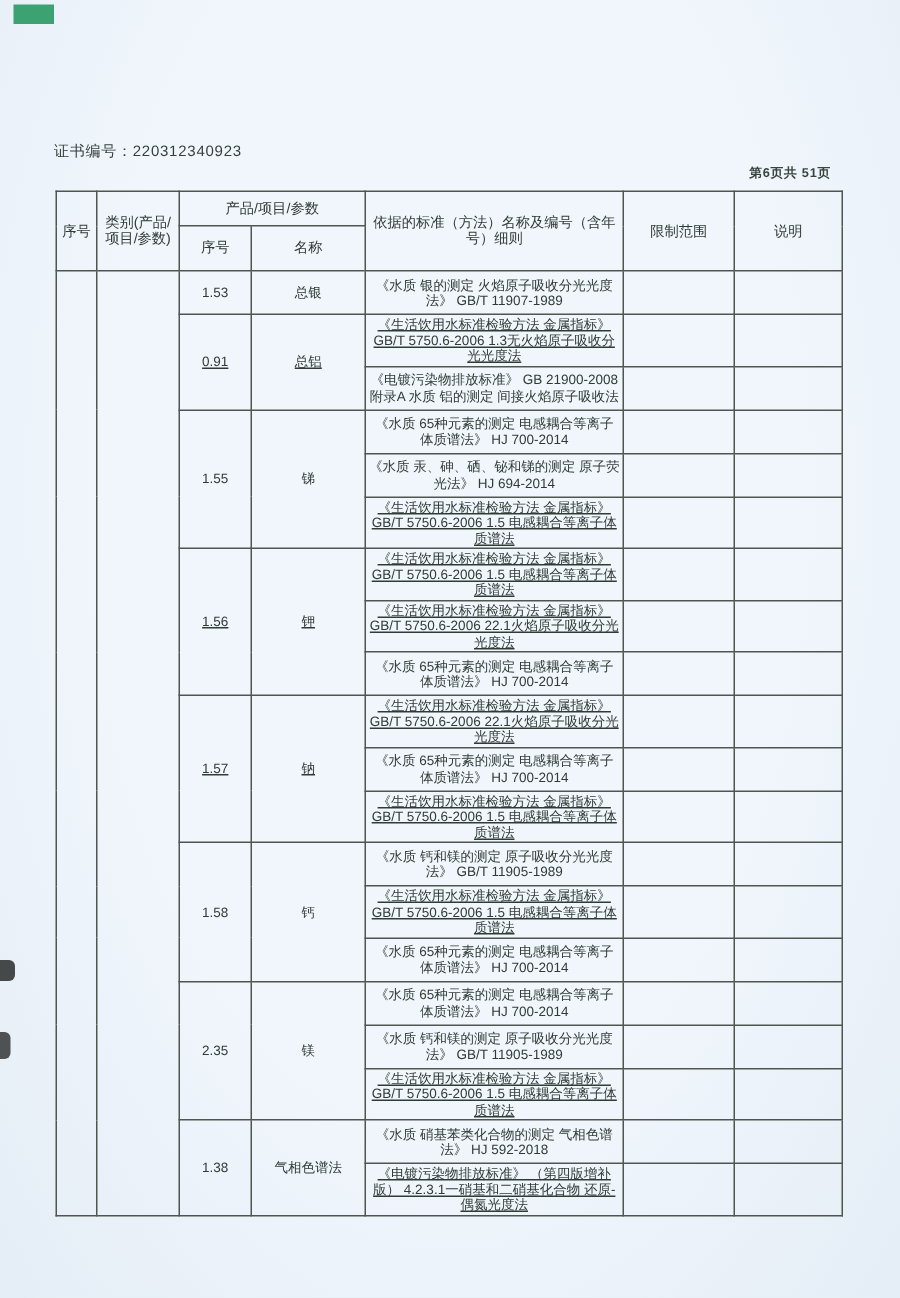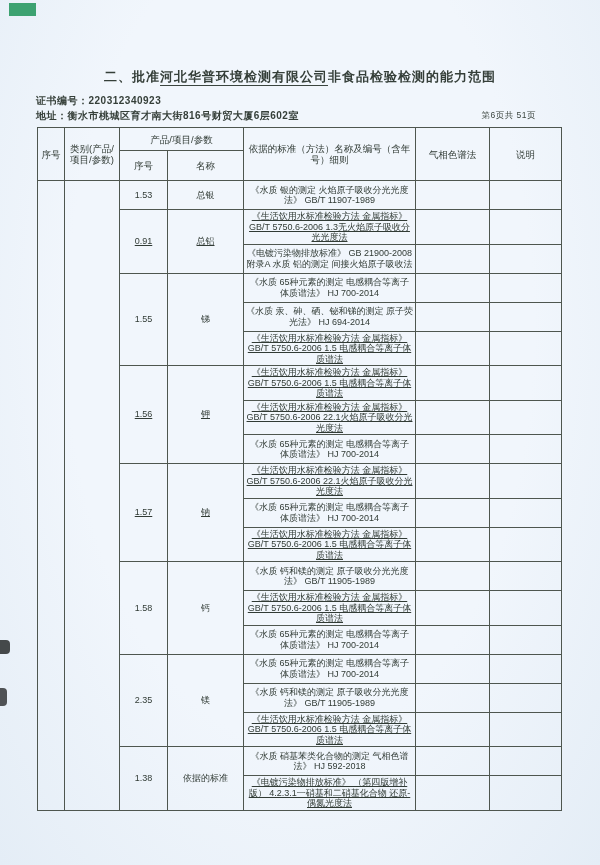--- a/index.html
+++ b/index.html
@@ -31,29 +31,29 @@
     text-align:center;
     font-size:13px;font-weight:bold;color:#353f39;
     letter-spacing:1px;
   }
   .doc-title .u{
     border-bottom:1px solid #3b453f;
     padding-bottom:1px;
   }
   .cert-line{
     position:absolute;top:94px;left:36px;
-    font-size:10px;font-weight:bold;color:#353f39;letter-spacing:.5px;
+    font-size:10px;font-weight:normal;color:#353f39;letter-spacing:.5px;
   }
   .addr-line{
     position:absolute;top:109px;left:36px;
     font-size:10px;font-weight:bold;color:#353f39;letter-spacing:.5px;
   }
   .page-indicator{
-    position:absolute;top:110px;right:64px;
-    font-size:8.5px;color:#3a443e;letter-spacing:.5px;
+    position:absolute;top:110px;right:46px;
+    font-size:8.5px;color:#3a443e;letter-spacing:.5px;font-weight:bold;
   }
   table.cap{
     position:absolute;left:37px;top:127px;
     border-collapse:collapse;table-layout:fixed;
     width:524px;
   }
   table.cap th, table.cap td{
     border:1px solid #4e564f;
     font-size:9px;line-height:10.5px;
     color:#313b35;
@@ -71,43 +71,41 @@
 </style>
 </head>
 <body>
 
 <div class="page">
 
   <div class="corner-tag"></div>
   <div class="smudge1"></div>
   <div class="smudge2"></div>
 
-  <div class="doc-title"><span>二、批准</span><span class="u">河北华普环境检测有限公司</span><span>非食品检验检测的能力范围</span></div>
 
   <div class="cert-line">证书编号：220312340923</div>
-  <div class="addr-line">地址：衡水市桃城区育才南大街816号财贸大厦6层602室</div>
   <div class="page-indicator">第6页共 51页</div>
 
   <table class="cap">
     <colgroup>
       <col style="width:27px">
         <col style="width:55px">
         <col style="width:48px">
         <col style="width:76px">
         <col style="width:172px">
         <col style="width:74px">
         <col style="width:72px">
     </colgroup>
     <tbody>
         <tr class="hh1">
       <th rowspan="2">序号</th>
       <th rowspan="2">类别(产品/项目/参数)</th>
       <th colspan="2">产品/项目/参数</th>
       <th rowspan="2">依据的标准（方法）名称及编号（含年号）细则</th>
-      <th rowspan="2">气相色谱法</th>
+      <th rowspan="2">限制范围</th>
       <th rowspan="2">说明</th>
     </tr>
     <tr class="hh2">
       <th>序号</th>
       <th>名称</th>
     </tr>
 
     <tr class="h2">
       <td rowspan="20"></td>
       <td rowspan="20"></td>
@@ -216,21 +214,21 @@
       <td></td>
     </tr>
     <tr class="h3">
       <td>《生活饮用水标准检验方法 金属指标》GB/T 5750.6-2006 1.5 电感耦合等离子体质谱法</td>
       <td></td>
       <td></td>
     </tr>
 
     <tr class="h2">
       <td rowspan="2">1.38</td>
-      <td rowspan="2" class="name-cell">依据的标准</td>
+      <td rowspan="2" class="name-cell">气相色谱法</td>
       <td>《水质 硝基苯类化合物的测定 气相色谱法》 HJ 592-2018</td>
       <td></td>
       <td></td>
     </tr>
     <tr class="h3">
       <td>《电镀污染物排放标准》 （第四版增补版） 4.2.3.1一硝基和二硝基化合物 还原-偶氮光度法</td>
       <td></td>
       <td></td>
     </tr>
   </tbody>

